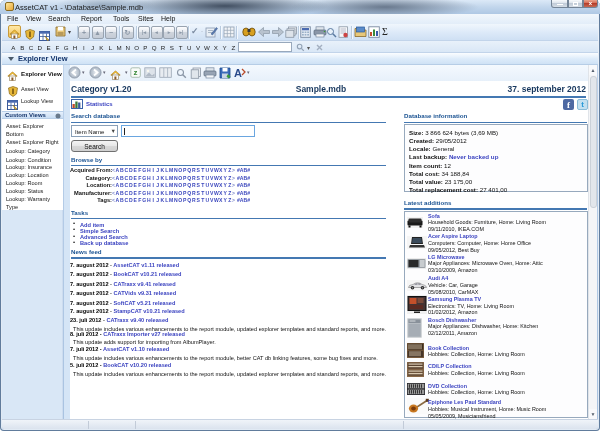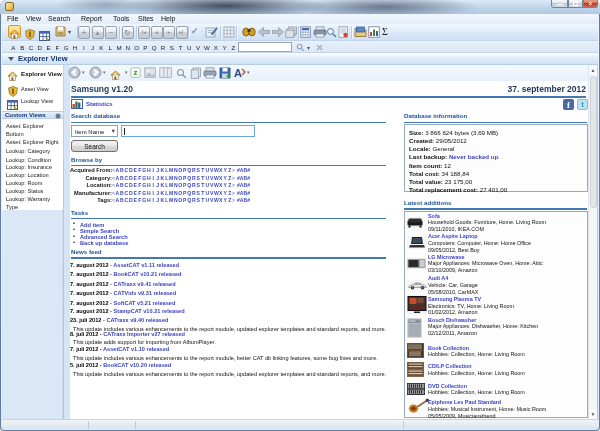--- a/index.html
+++ b/index.html
@@ -64,20 +64,21 @@
 </style>
 </head>
 <body>
 <div id="win">
   <div class="abs" id="titlebar">
       <div class="smudge1"></div>
       <div class="smudge2"></div>
       <div class="smudge3"></div>
     </div>
   <div class="abs" id="appicon"></div>
+  <div class="abs" id="title-text">AssetCAT v1 - \Database\Sample.mdb</div>
   <div class="abs winbtn" id="btn-min">
       <b></b>
     </div>
   <div class="abs winbtn" id="btn-max">
       <b></b>
     </div>
   <div class="abs winbtn" id="btn-close">
       <span>x</span>
     </div>
   <div class="abs" id="menubar">
@@ -322,21 +323,22 @@
           <rect x="3.5" y="1" width="5" height="3.5" fill="#fff"></rect>
           <rect x="3" y="6.5" width="6" height="4.5" fill="#c8d4e4"></rect>
           <path d="M9 7 L11.5 9.5 L9.5 11.5 L7.5 9.5 Z" fill="#3a9a3a"></path>
         </svg>
         <svg class="cti" style="left:163px;top:2px;" width="13" height="12" viewBox="0 0 13 12">
           <text x="1" y="10" font-size="11" font-weight="bold" fill="#2a4a8a" font-family="Liberation Sans">A</text>
           <path d="M9 2 L12 5 L9 8" fill="none" stroke="#b84a2a" stroke-width="1.3"></path>
         </svg>
         <span class="cti" style="left:177px;top:4px;font-size:5px;color:#667;">▾</span>
       </div>
-    <div class="abs h-top" style="left:1px; top:19px;">Samsung v1.20</div>
+    <div class="abs h-top" style="left:1px; top:19px;">Category v1.20</div>
+    <div class="abs h-top" style="left:0px; top:19px; width:502px; text-align:center;">Sample.mdb</div>
     <div class="abs h-top" style="right:2px; top:19px;">37. september 2012</div>
     <div class="rule" style="left:1px; top:31px; width:515px;"></div>
     <div class="abs" style="left:1px; top:34px; width:12px; height:10px; background:#fff; border:1px solid #3a62a8;">
       <svg width="10" height="8" viewBox="0 0 10 8" style="position:absolute;left:0px;top:0px;">
         <rect x="0.5" y="4" width="2.3" height="4" fill="#c04a2a"></rect>
         <rect x="3.3" y="1.5" width="2.3" height="6.5" fill="#3a7a3a"></rect>
         <rect x="6.1" y="2.5" width="2.3" height="5.5" fill="#3a5a9a"></rect>
       </svg>
     </div>
     <div class="abs link" style="left:16px; top:36px; font-size:6px;">Statistics</div>

